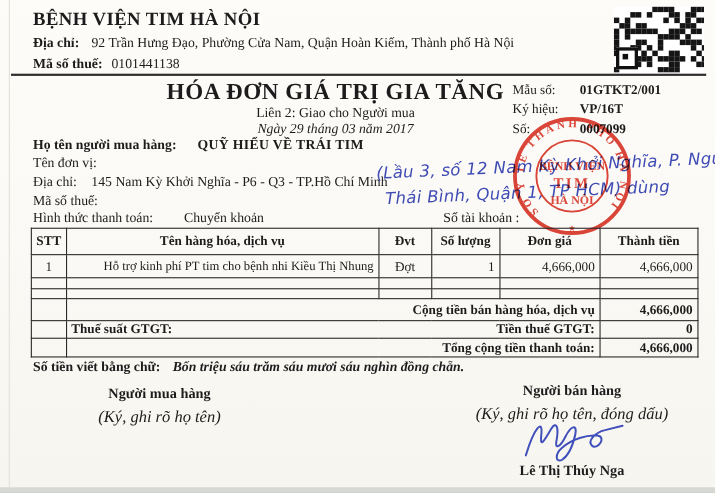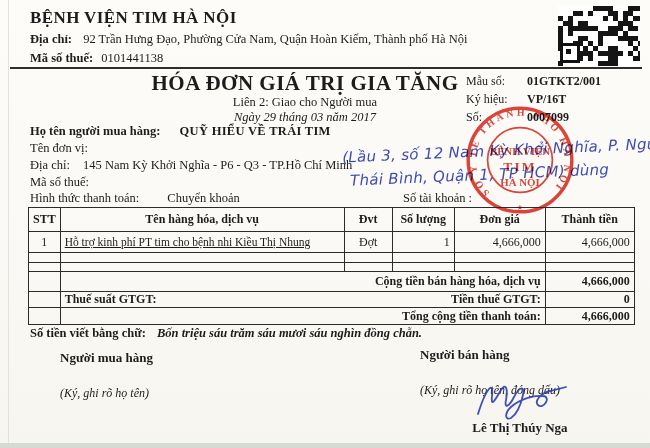--- a/index.html
+++ b/index.html
@@ -34,26 +34,26 @@
   .qr .grid{position:absolute;left:0;top:0;display:grid;grid-template-columns:repeat(17,5px);grid-auto-rows:5px;}
   .qr .m{width:5px;height:5px;}
   .qr .on{background:#151515;}
   .qr .finder{position:absolute;left:2px;bottom:3px;width:14px;height:14px;border:3px solid #111;background:#fff;}
   .qr .finder-dot{position:absolute;left:3px;top:3px;width:5px;height:5px;background:#111;}
   table.items{
     position:absolute;left:28px;top:207px;border-collapse:collapse;table-layout:fixed;
     font-size:12px;
   }
   table.items td{border:1px solid #2b2b2b;padding:0 4px;overflow:hidden;white-space:nowrap;}
-  td.c{text-align:center;} td.r{text-align:right;} td.l{text-align:left;text-decoration:underline;}
+  td.c{text-align:center;} td.r{text-align:right;} td.l{text-align:right;}
   .vat-cell{display:flex;justify-content:space-between;}
   .words{left:30px;top:326px;font-size:12.5px;}
-  .sig{position:absolute;text-align:left;}
+  .sig{position:absolute;text-align:center;}
   .sig .t{font-size:13px;}
-  .sig .n{font-size:12px;margin-top:20px;}
+  .sig .n{font-size:15px;margin-top:6px;}
   .sig-name{font-size:13px;}
   .scribble{position:absolute;left:468px;top:374px;width:110px;height:48px;}
 </style>
 </head>
 <body>
 
 <div class="paper">
 
   <div class="scan-edge"></div>
   <div class="scan-bottom"></div>

